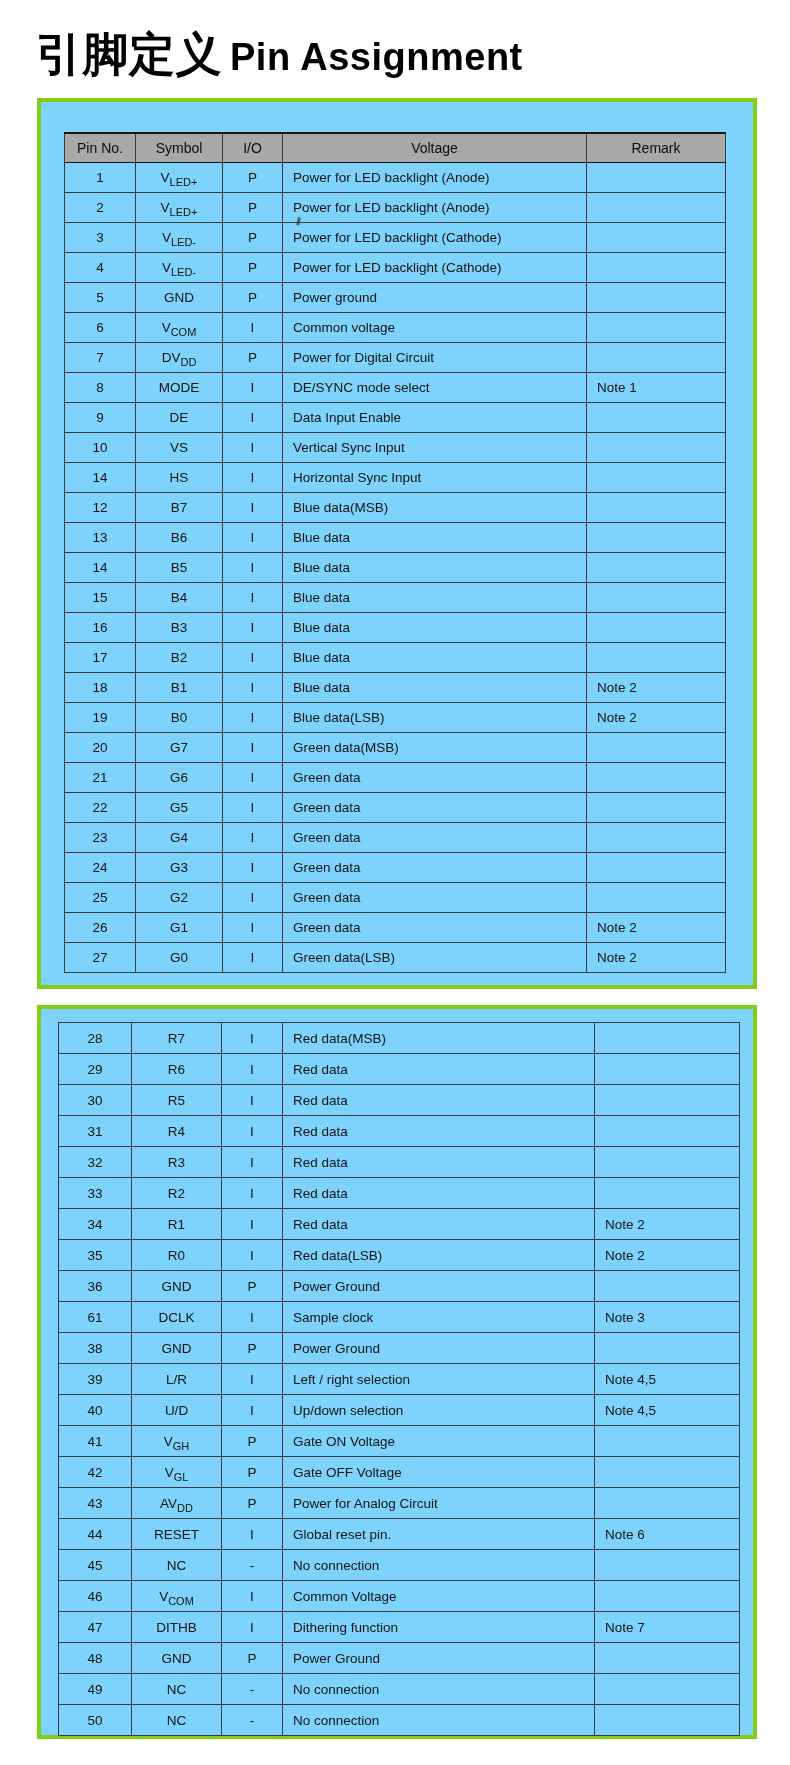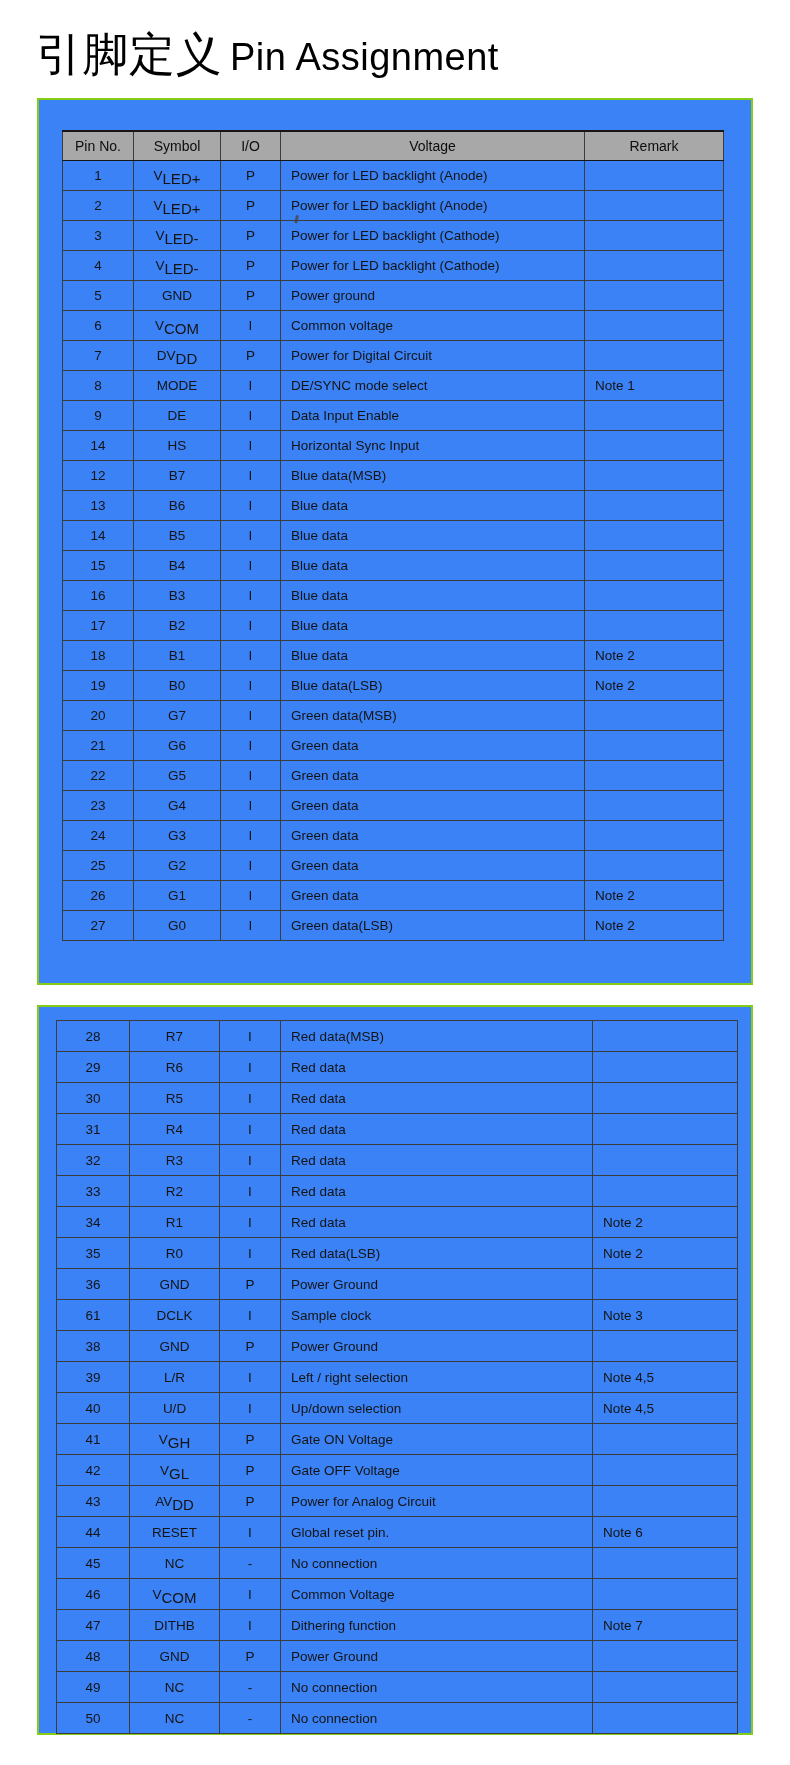--- a/index.html
+++ b/index.html
@@ -3,27 +3,27 @@
 <meta charset="utf-8">
 <style>
   html,body{margin:0;padding:0;}
   body{
     width:790px;height:1765px;position:relative;background:#ffffff;
     font-family:"Liberation Sans","DejaVu Sans",sans-serif;color:#111;
     overflow:hidden;
   }
   .page-title{
     position:absolute;left:36px;top:24px;margin:0;color:#000;
-    font-weight:normal;white-space:nowrap;letter-spacing:0.5px;text-align:right;
+    font-weight:bold;white-space:nowrap;letter-spacing:0.5px;text-align:right;
   }
   .page-title .cn{font-size:46px;}
   .page-title .en{font-size:38px;margin-left:8px;}
   .box{
-    position:absolute;left:37px;width:712px;background:#3b82f6;
-    border:2px solid #84cc16;
+    position:absolute;left:37px;width:712px;background:#7dd3fc;
+    border:4px solid #84cc16;
   }
   .box1{top:98px;height:883px;}
   .box2{top:1005px;height:726px;}
   table{
     border-collapse:collapse;table-layout:fixed;position:absolute;
     font-size:13.5px;color:#141414;
   }
   .t1{left:23px;top:30px;width:661px;}
   .t2{left:17px;top:13px;width:681px;padding-left:23px;}
   th,td{
@@ -31,21 +31,21 @@
     padding:0;
   }
   th{
     height:28px;font-weight:normal;font-size:14px;color:#0d0d0d;
     border-top:2px solid #161616;border-bottom:1.5px solid #161616;
   }
   .t1 td{height:29px;}
   .t2 td{height:30px;}
   td.center{text-align:center;}
   td.left{text-align:left;padding-left:10px;}
-  sub{font-size:15px;line-height:0;letter-spacing:0;}
+  sub{font-size:11px;line-height:0;letter-spacing:0;}
   
   .t1 col.c0{width:71px}.t1 col.c1{width:87px}.t1 col.c2{width:60px}
   .t1 col.c3{width:304px}.t1 col.c4{width:139px}
   .t2 col.c0{width:73px}.t2 col.c1{width:90px}.t2 col.c2{width:61px}
   .t2 col.c3{width:312px}.t2 col.c4{width:145px}
   .artifact{
     position:absolute;left:256px;top:116px;width:6px;height:8px;
     border-left:3px solid #4a4a4a;transform:rotate(14deg);opacity:.85;
   }
 </style>
@@ -131,20 +131,27 @@
           <td class="left">Note 1</td>
         </tr>
         <tr>
           <td class="center">9</td>
           <td class="center">DE</td>
           <td class="center">I</td>
           <td class="left">Data Input Enable</td>
           <td class="left"></td>
         </tr>
         <tr>
+          <td class="center">10</td>
+          <td class="center">VS</td>
+          <td class="center">I</td>
+          <td class="left">Vertical Sync Input</td>
+          <td class="left"></td>
+        </tr>
+        <tr>
           <td class="center">14</td>
           <td class="center">HS</td>
           <td class="center">I</td>
           <td class="left">Horizontal Sync Input</td>
           <td class="left"></td>
         </tr>
         <tr>
           <td class="center">12</td>
           <td class="center">B7</td>
           <td class="center">I</td>

